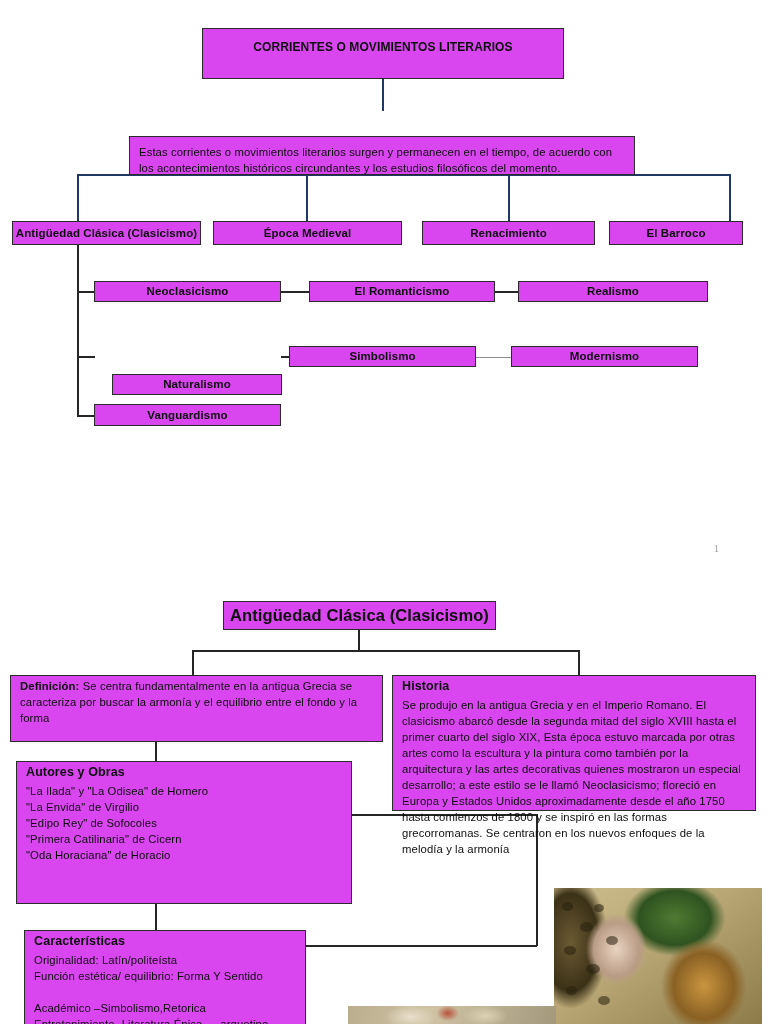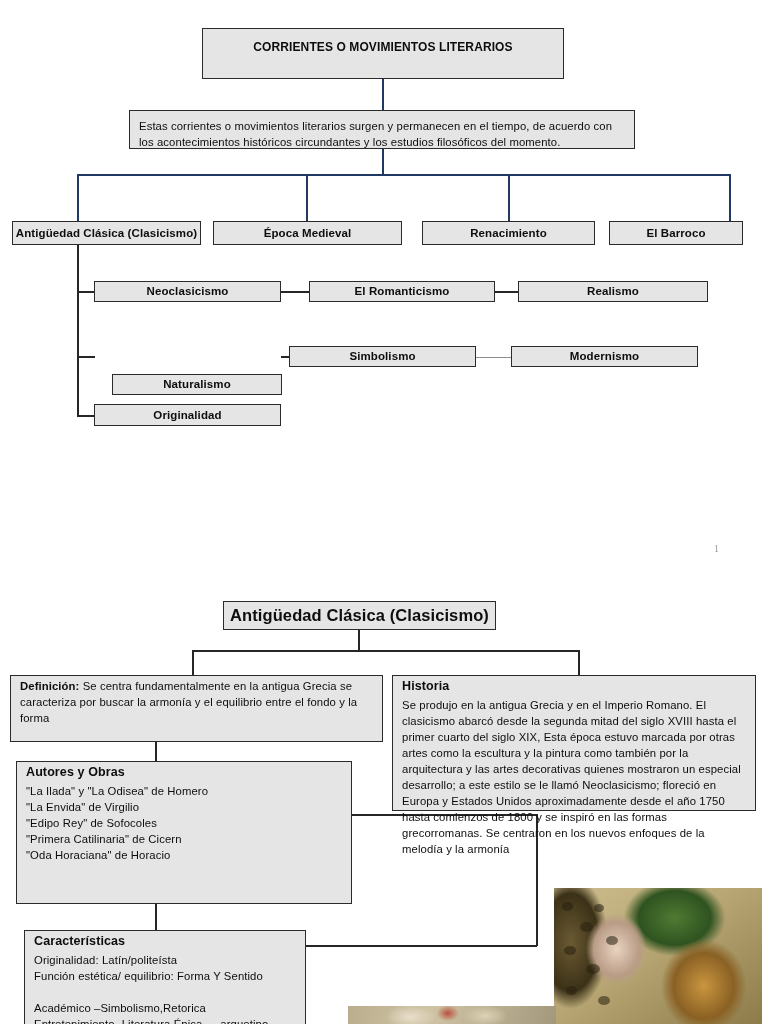--- a/index.html
+++ b/index.html
@@ -19,21 +19,21 @@
     position: absolute;
     left: 0; top: 0;
     width: 768px;
     height: 1024px;
   }
   
   .node {
     position: absolute;
     box-sizing: border-box;
     border: 1.5px solid #2b2b2b;
-    background: #e5e5e5;
+    background: #d946ef;
     display: flex;
     align-items: center;
     justify-content: center;
     text-align: center;
     font-size: 11.5px;
     font-weight: bold;
     letter-spacing: .1px;
     line-height: 1.25;
     z-index: 3;
   }
@@ -77,20 +77,21 @@
   }
   .hdr-inline { font-weight: bold; }
   .desc-node {
     font-size: 11.4px;
     line-height: 1.48;
     font-weight: normal;
     text-align: left;
     justify-content: flex-start;
     align-items: flex-start;
     padding: 7px 9px;
+    margin-top: 26px;
   }
   .pagenum {
     position: absolute;
     font-size: 10px;
     color: #9a9a9a;
     font-family: "Liberation Serif", serif;
   }
   
   .pic {
     position: absolute;
@@ -179,21 +180,21 @@
   <div class="ln black" style="left:281px; top:356px; width:9px; height:1.7px;"></div>
   <div class="node" style="left:289px; top:346px; width:187px; height:21px;">
     <span>Simbolismo</span>
   </div>
   <div class="ln gray" style="left:476px; top:357px; width:36px; height:1.4px;"></div>
   <div class="node" style="left:511px; top:346px; width:187px; height:21px;">
     <span>Modernismo</span>
   </div>
 
   <div class="node" style="left:94px; top:404px; width:187px; height:22px;">
-    <span>Originalidad</span>
+    <span>Vanguardismo</span>
   </div>
 
   <div class="pagenum" style="left:714px; top:543px;">1</div>
 
   <div class="node big-title" style="left:223px; top:601px; width:273px; height:29px;">
     <span>Antigüedad Clásica (Clasicismo)</span>
   </div>
 
   <div class="ln black" style="left:358px; top:630px; width:1.7px; height:21px;"></div>
   <div class="ln black" style="left:192px; top:650px; width:388px; height:1.7px;"></div>

